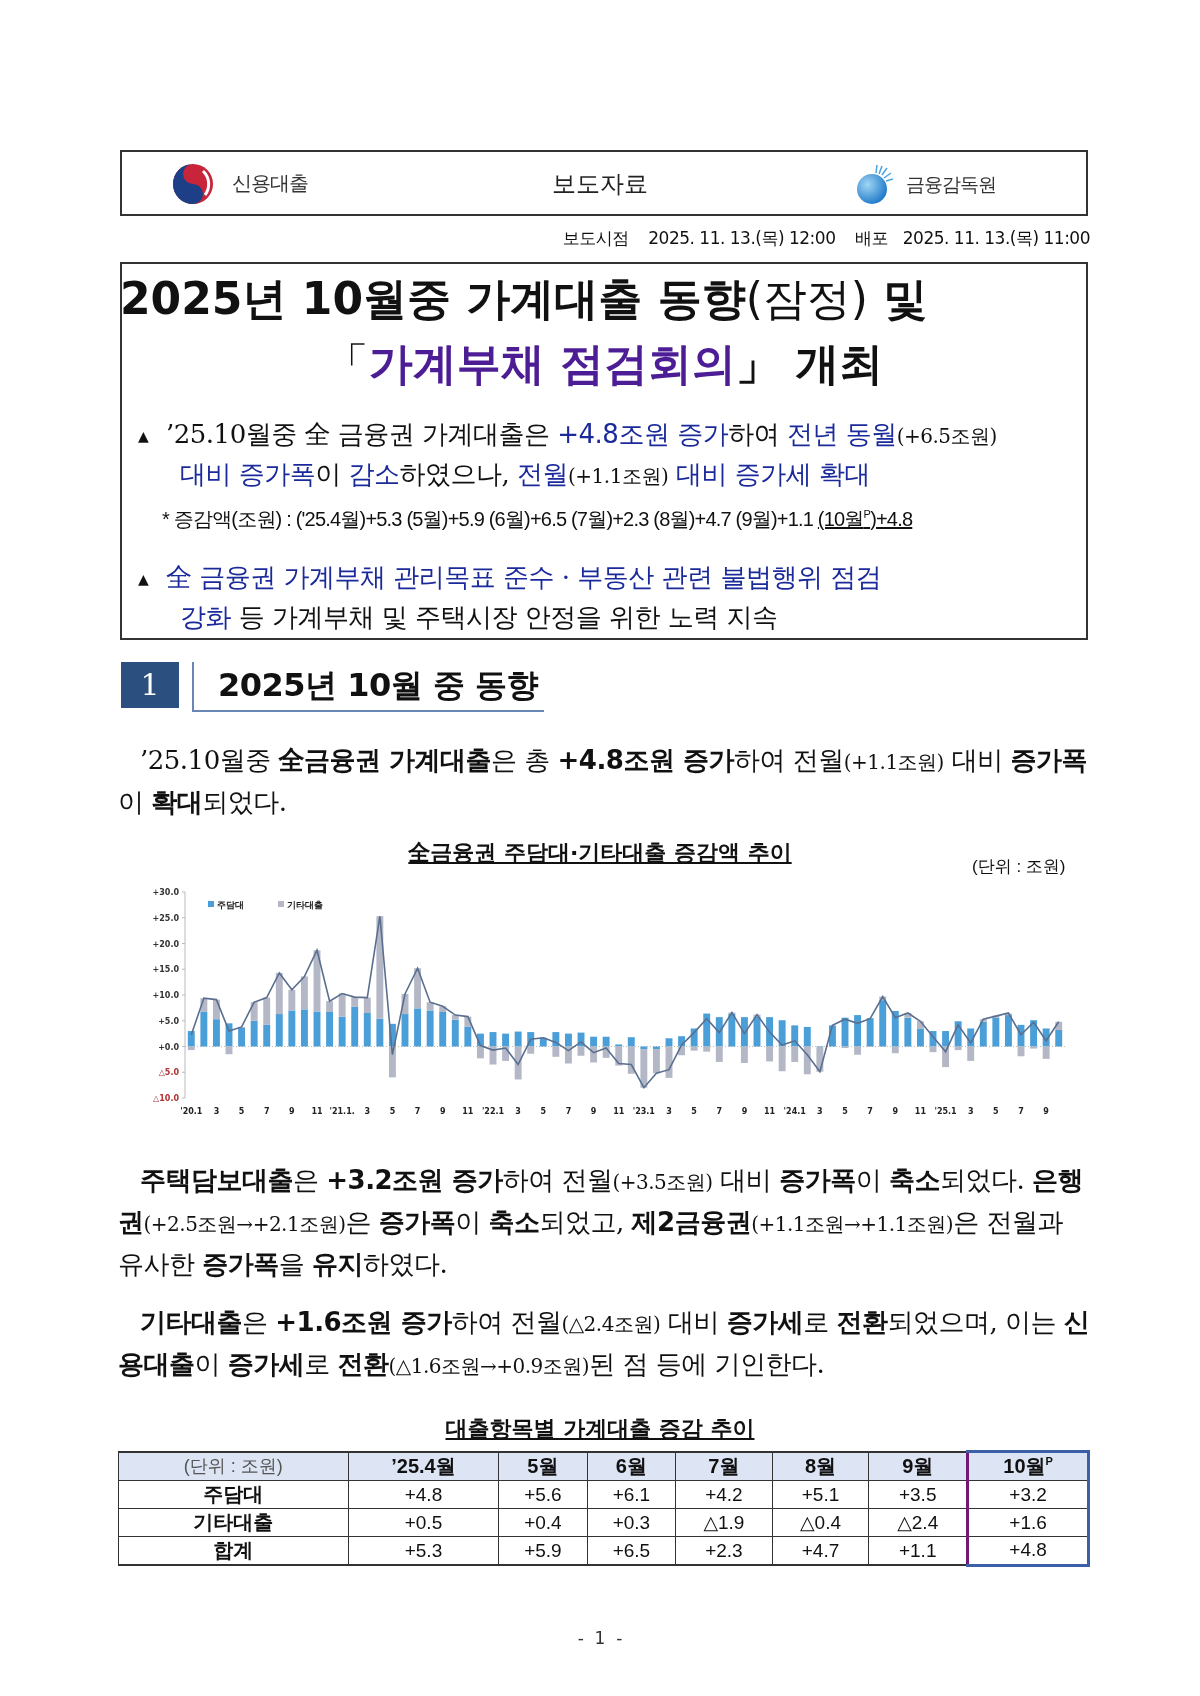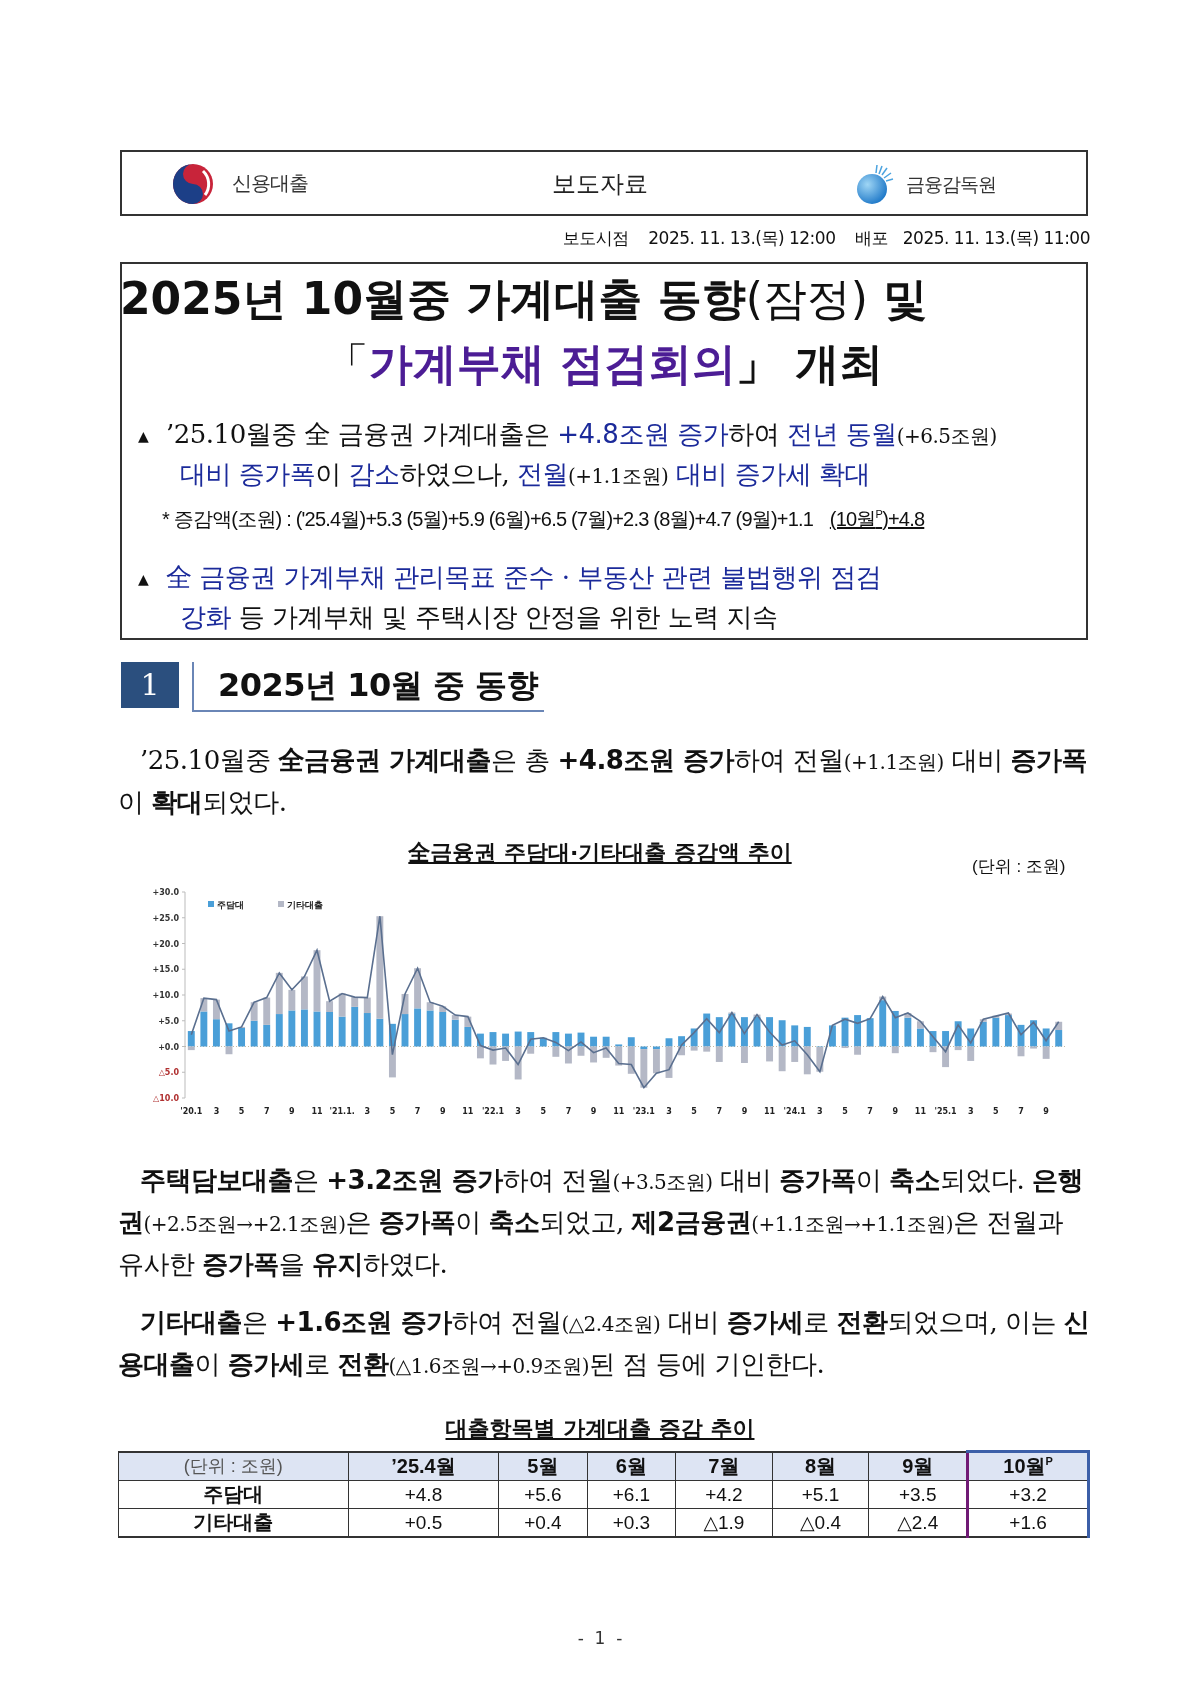--- a/index.html
+++ b/index.html
@@ -18,21 +18,21 @@
   .title1 { left: 120px; width: 968px; top: 270px; text-align: left; font-size: 44px; font-weight: bold; letter-spacing: 0px; }
   .title1 .light { font-weight: normal; }
   .title2 { left: 120px; width: 968px; top: 335px; text-align: center; font-size: 44px; font-weight: bold; }
   .blue { color: #4c1d95; }
   .navy { color: #1b2a9a; }
   .bullet { left: 138px; font-size: 26px; line-height: 38px; width: 940px; font-family: "DejaVu Serif", serif; letter-spacing: -0.5px; }
   .bullet .tri { font-size: 14px; display: inline-block; width: 28px; vertical-align: middle; font-family: "DejaVu Sans", sans-serif; }
   .bullet .indent { padding-left: 42px; }
   .bullet small { font-size: 20px; }
   .note { left: 162px; top: 506px; font-size: 20px; letter-spacing: -0.8px; white-space: nowrap; font-family: "Liberation Sans", sans-serif; }
-  .note u { text-decoration: underline; margin-left: 12px; }
+  .note u { text-decoration: underline; }
   .note sup { font-size: 11px; }
   
   .sec-num { left: 121px; top: 662px; width: 58px; height: 46px; background: #2b4f7e; color: #fff; font-size: 30px; text-align: center; line-height: 46px; font-family: "DejaVu Serif", serif; }
   .sec-vline { left: 192px; top: 662px; width: 2px; height: 50px; background: #6a86b6; }
   .sec-hline { left: 192px; top: 710px; width: 352px; height: 2px; background: #6a86b6; }
   .sec-title { left: 218px; top: 664px; font-size: 32px; font-weight: bold; letter-spacing: -0.5px; }
   .para { left: 118px; width: 975px; font-size: 26px; line-height: 40px; font-family: "DejaVu Serif", serif; letter-spacing: -0.5px; }
   .para b { font-family: "DejaVu Sans", sans-serif; font-weight: bold; }
   .para small { font-size: 20px; }
   .chart-title { left: 0; width: 1200px; top: 838px; text-align: center; font-size: 22px; font-weight: bold; text-decoration: underline; }
@@ -355,16 +355,26 @@
     <tr>
       <td class="rowh">기타대출</td>
       <td>+0.5</td>
       <td>+0.4</td>
       <td>+0.3</td>
       <td>△1.9</td>
       <td>△0.4</td>
       <td>△2.4</td>
       <td class="hl">+1.6</td>
     </tr>
+    <tr>
+      <td class="rowh">합계</td>
+      <td>+5.3</td>
+      <td>+5.9</td>
+      <td>+6.5</td>
+      <td>+2.3</td>
+      <td>+4.7</td>
+      <td>+1.1</td>
+      <td class="hl hl-bot">+4.8</td>
+    </tr>
   </tbody>
 </table>
 
 <div class="abs page-num">-  1  -</div>
 
 </body></html>

